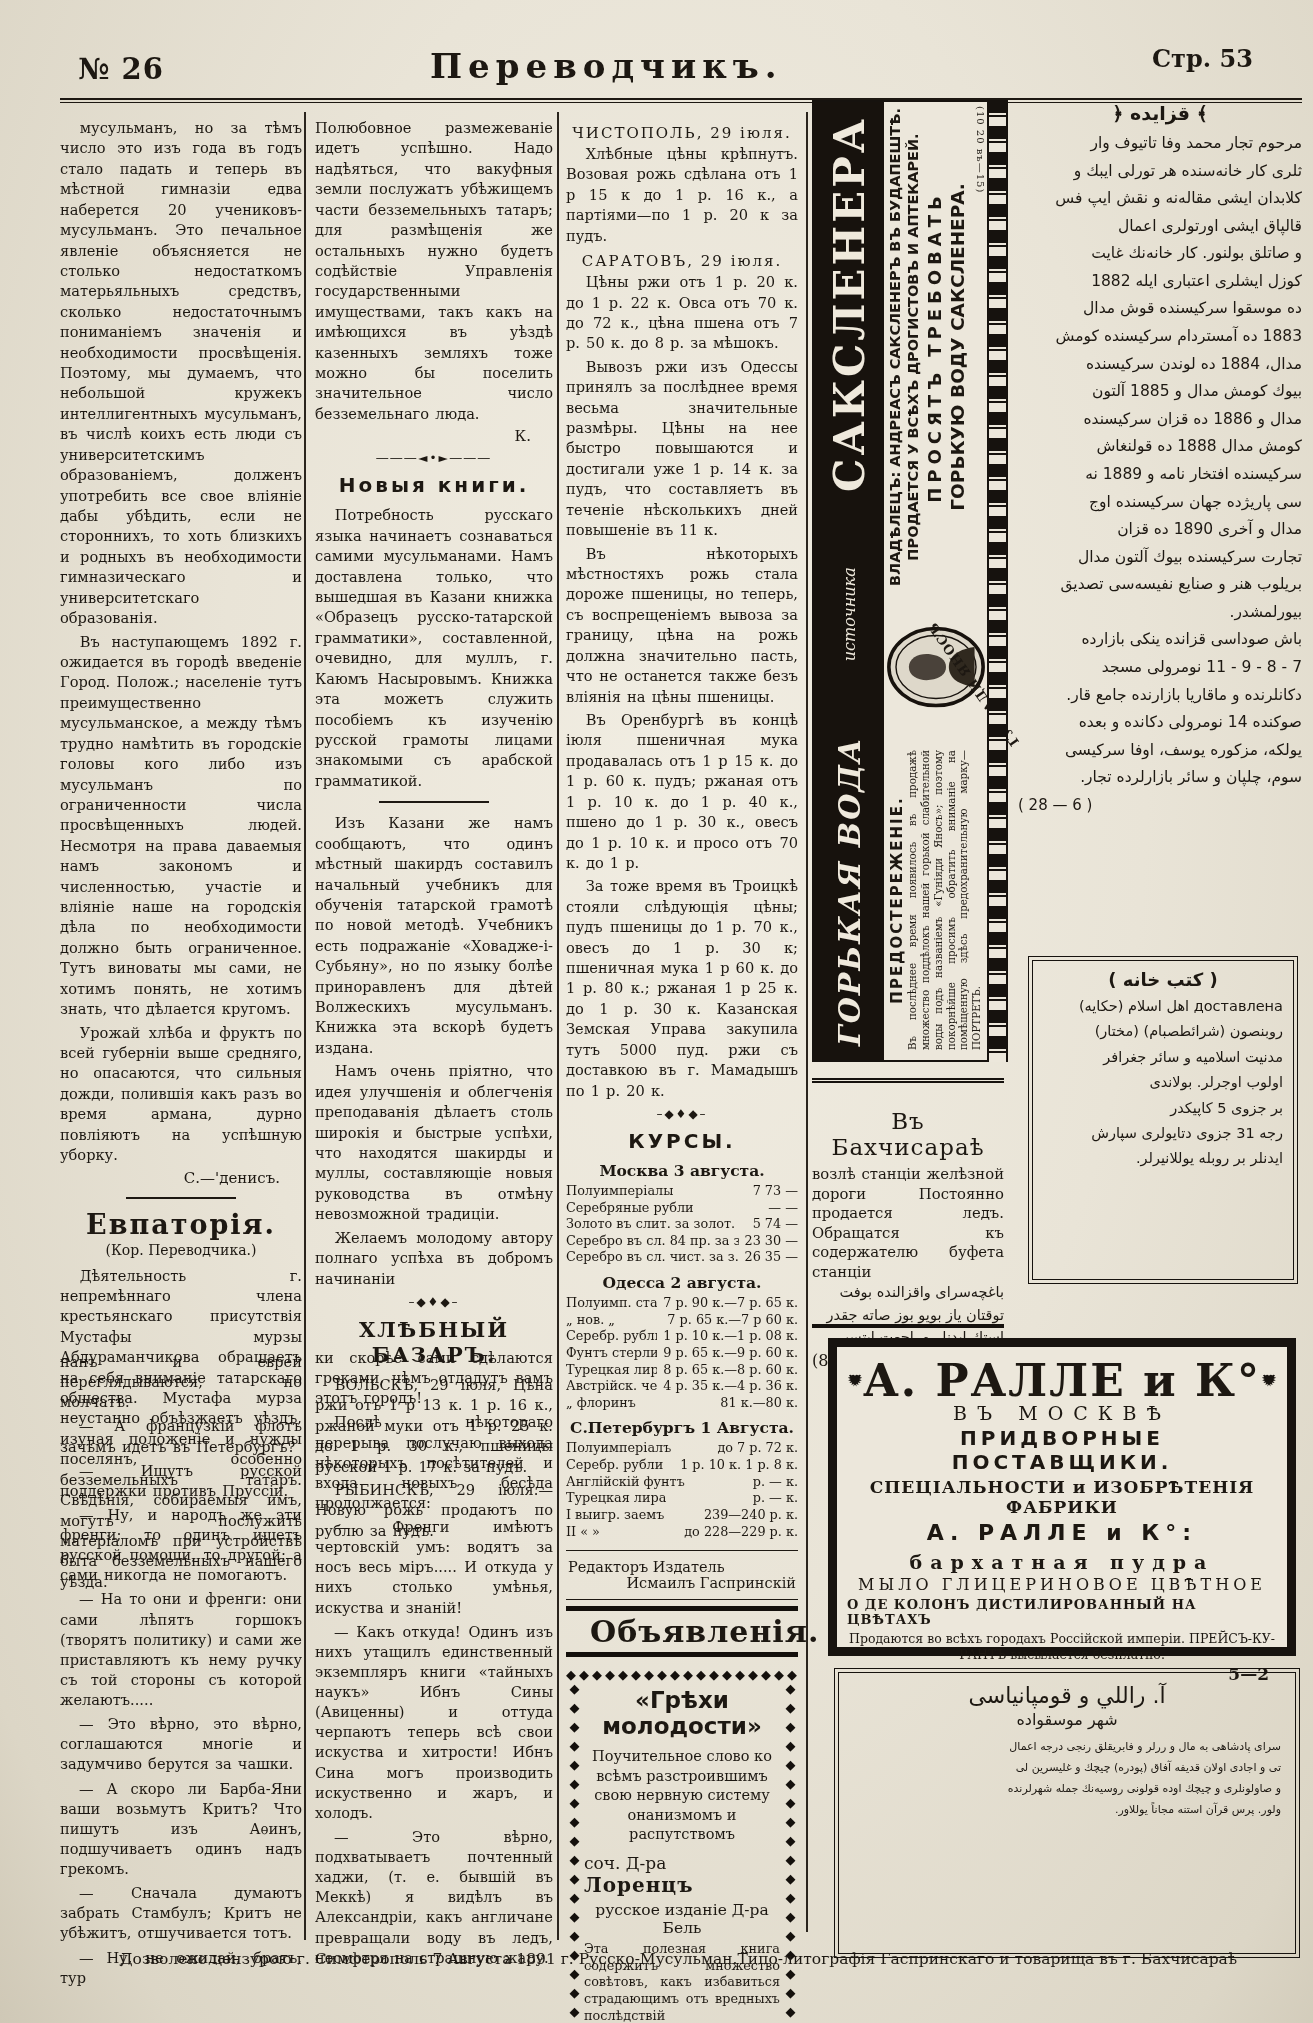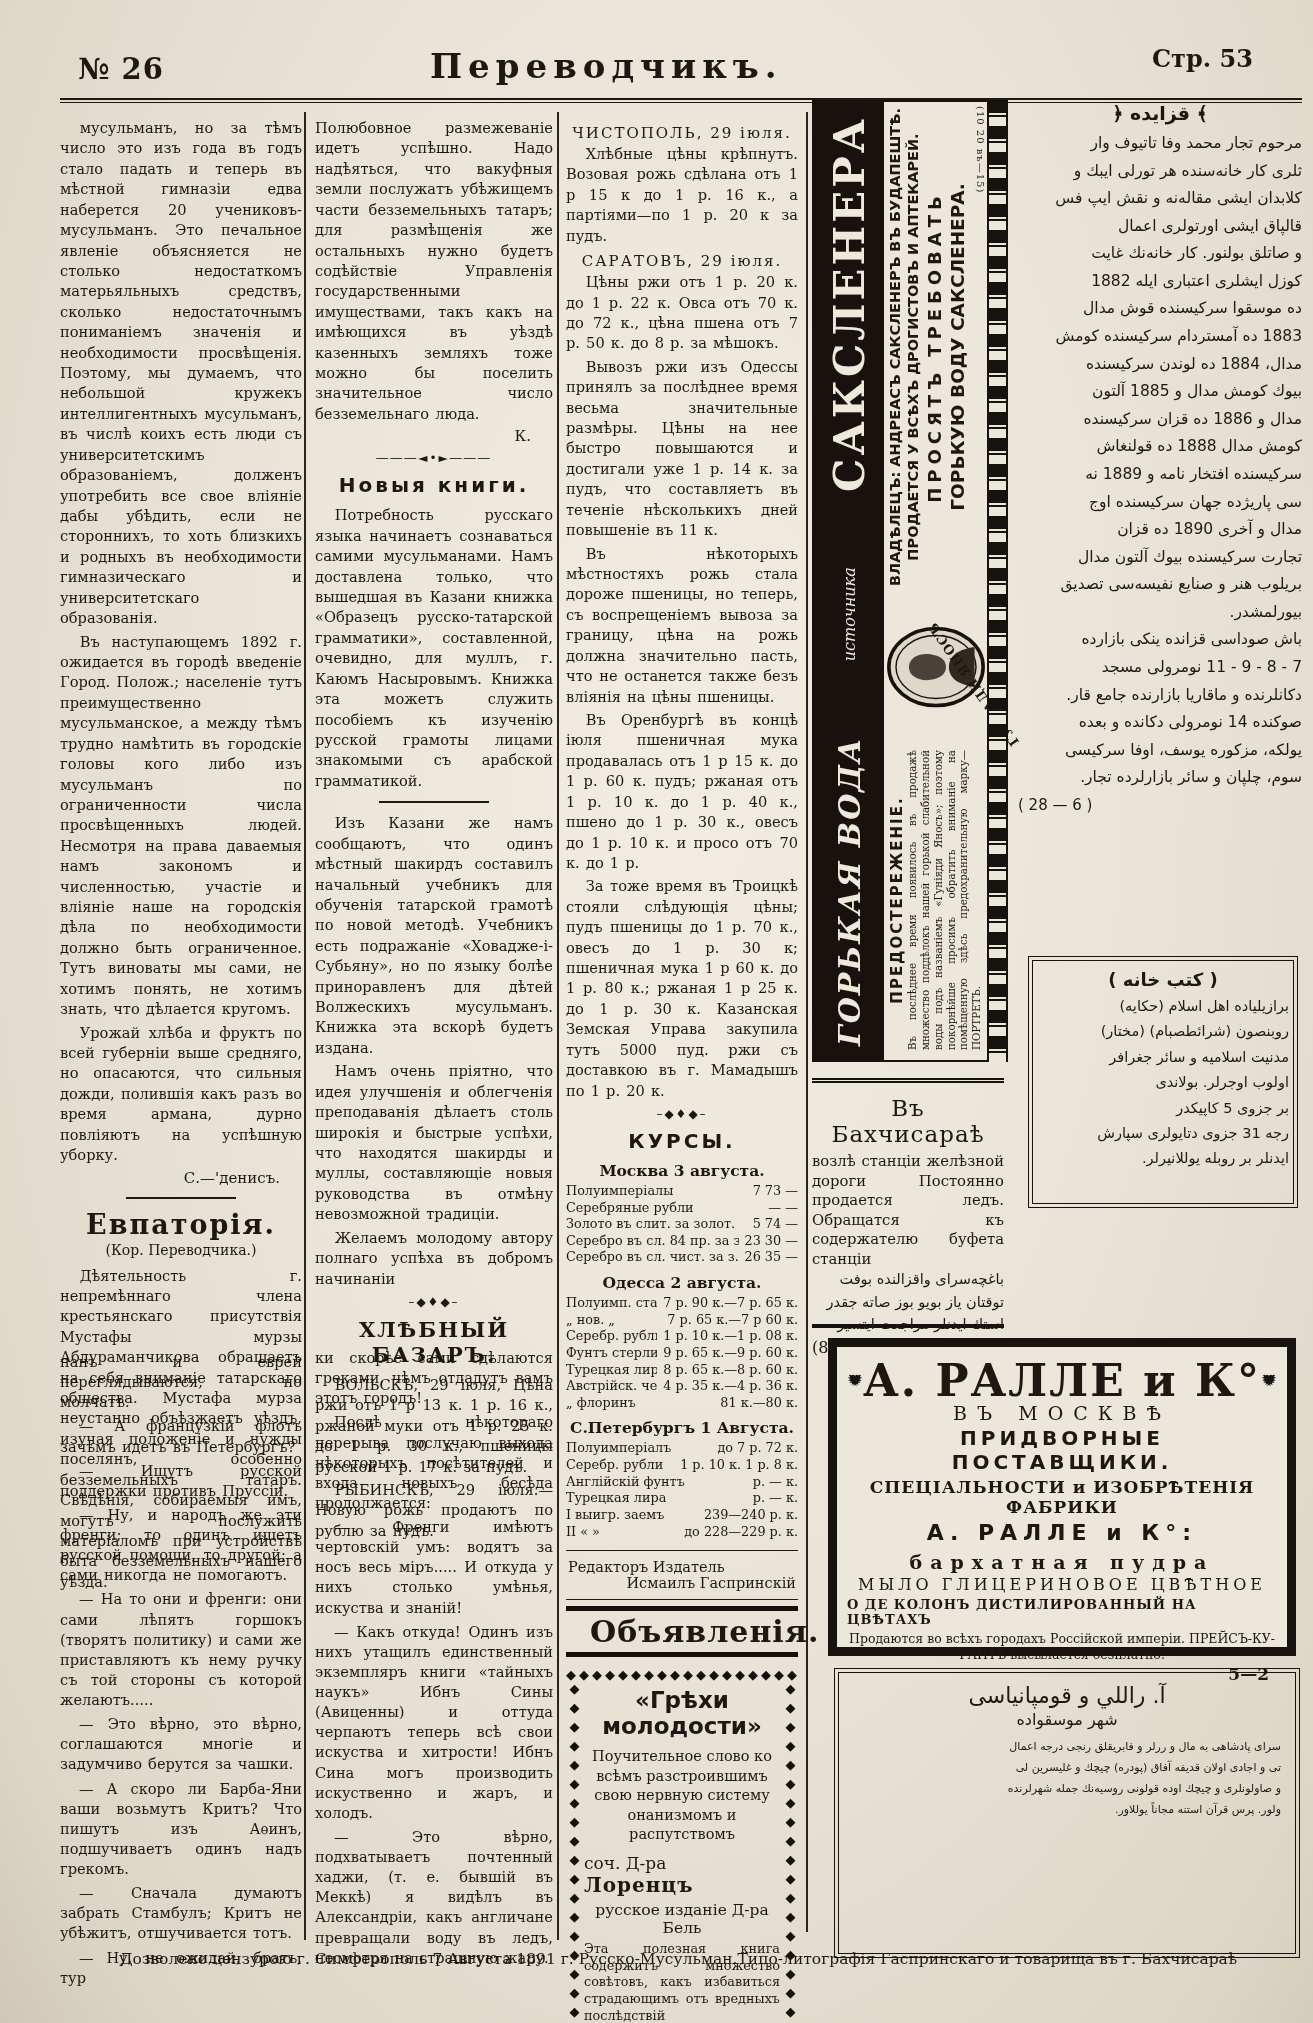--- a/index.html
+++ b/index.html
@@ -65,33 +65,33 @@
   .warn .wt{font-size:10.3px;line-height:1.25;text-align:justify;}
   .sax .port{width:150px;position:relative;display:flex;align-items:center;justify-content:center;}
   .port .plabel{position:absolute;left:-16px;bottom:6px;transform:rotate(-35deg);font-size:13px;font-weight:bold;letter-spacing:1px;white-space:nowrap;}
   .sax .owner{flex:1;text-align:center;padding-top:3px;}
   .owner .o1{font-size:14.5px;font-weight:bold;font-family:"DejaVu Sans",sans-serif;}
   .owner .o2{font-size:14.5px;font-weight:bold;font-family:"DejaVu Sans",sans-serif;margin-top:2px;}
   .owner .o3{font-size:18px;font-weight:bold;letter-spacing:5px;font-family:"DejaVu Sans",sans-serif;margin-top:3px;}
   .owner .o4{font-size:18.5px;font-weight:bold;font-family:"DejaVu Sans",sans-serif;margin-top:2px;}
   .sax .corner{position:absolute;right:22px;top:6px;writing-mode:vertical-rl;font-size:10px;letter-spacing:1px;}
   
-  .bah{position:absolute;left:812px;top:1078px;width:192px;height:250px;border-top:5px double #16120e;border-bottom:4px solid #16120e;padding-top:10px;box-sizing:border-box;}
+  .bah{position:absolute;left:812px;top:1078px;width:192px;height:250px;border-top:5px double #16120e;border-bottom:4px solid #16120e;padding-top:23px;box-sizing:border-box;}
   .bah .bh{font-size:23px;text-align:center;letter-spacing:1px;margin:2px 0 4px;}
   .bah .bp{font-size:14.8px;line-height:1.32;text-align:justify;}
   .ar{direction:rtl;font-family:"DejaVu Sans",sans-serif;}
   .bah .bar{font-size:14.5px;line-height:1.55;text-align:right;}
   .bah .bnote{font-size:16px;margin-top:2px;}
   
   .arabcol{position:absolute;left:1018px;top:102px;width:284px;}
   .arabcol .ah{font-size:19px;text-align:center;margin-bottom:6px;font-weight:bold;}
   .arabcol .aline{font-size:15.5px;line-height:1.78;text-align:right;white-space:nowrap;overflow:hidden;}
   .arabcol .aend{font-size:15px;text-align:left;margin-top:4px;direction:ltr;}
   
-  .kitab{position:absolute;left:1032px;top:960px;width:262px;height:244px;border:1.5px solid #16120e;outline:1.5px solid #16120e;outline-offset:3px;padding:8px 4px;box-sizing:border-box;}
+  .kitab{position:absolute;left:1032px;top:960px;width:262px;height:320px;border:1.5px solid #16120e;outline:1.5px solid #16120e;outline-offset:3px;padding:8px 10px;box-sizing:border-box;}
   .kitab .kh{font-size:18px;font-weight:bold;text-align:center;margin-bottom:4px;}
   .kitab .kline{font-size:14.5px;line-height:1.75;text-align:right;white-space:nowrap;overflow:hidden;}
   
   .ralle{position:absolute;left:828px;top:1338px;width:468px;height:318px;border:9px solid #17130f;box-sizing:border-box;padding:8px 10px 4px;background:#ece7db;}
   .r-toprow{display:flex;align-items:center;justify-content:space-between;}
   .r-title{font-size:44px;font-weight:bold;letter-spacing:2px;white-space:nowrap;}
   .r-moscow{font-size:19px;letter-spacing:10px;text-align:center;margin-top:-4px;}
   .r-l1{font-size:20px;font-weight:bold;letter-spacing:4px;text-align:center;font-family:"DejaVu Sans",sans-serif;margin-top:2px;}
   .r-l2{font-size:17px;font-weight:bold;letter-spacing:1px;text-align:center;margin-top:3px;}
   .r-l3{font-size:22px;font-weight:bold;letter-spacing:6px;text-align:center;font-family:"DejaVu Sans",sans-serif;margin-top:3px;}
@@ -354,21 +354,21 @@
     <div class="aline">7 - 8 - 9 - 11 نومرولى مسجد</div>
     <div class="aline">دكانلرنده و ماقاريا بازارنده جامع قار.</div>
     <div class="aline">صوكنده 14 نومرولى دكانده و بعده</div>
     <div class="aline">يولكه، مزكوره يوسف، اوفا سركيسى</div>
     <div class="aline">سوم، چلپان و سائر بازارلرده تجار.</div>
     <div class="aend">( 28 — 6 )</div>
   </div>
 
   <div class="kitab ar">
     <div class="kh">( كتب خانه )</div>
-    <div class="kline">برازيلياده اهل اسلام (حكايه)</div>
+    <div class="kline">доставлена اهل اسلام (حكايه)</div>
     <div class="kline">روبنصون (شرائطصبام) (مختار)</div>
     <div class="kline">مدنيت اسلاميه و سائر جغرافر</div>
     <div class="kline">اولوب اوجرلر. بولاندى</div>
     <div class="kline">بر جزوى 5 كاپيكدر</div>
     <div class="kline">رجه 31 جزوى دتايولرى سپارش</div>
     <div class="kline">ايدنلر بر روبله يوللانيرلر.</div>
   </div>
 
   <div class="ralle">
     <div class="r-toprow">

